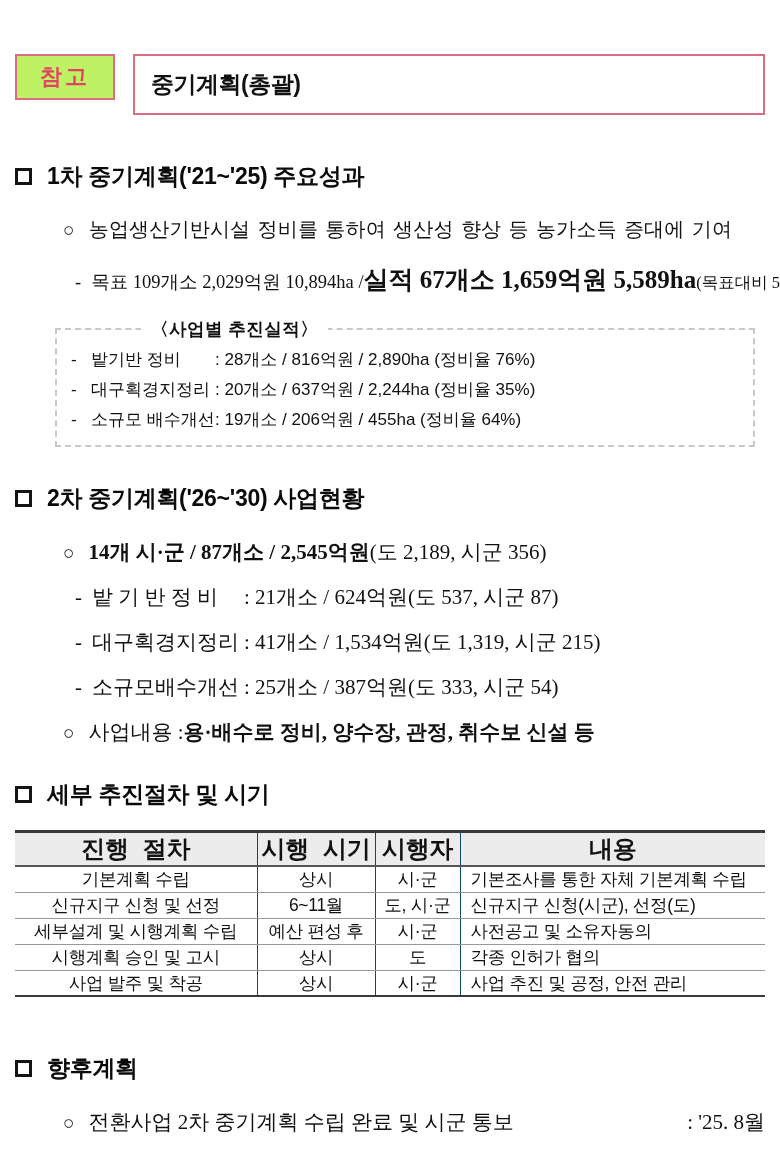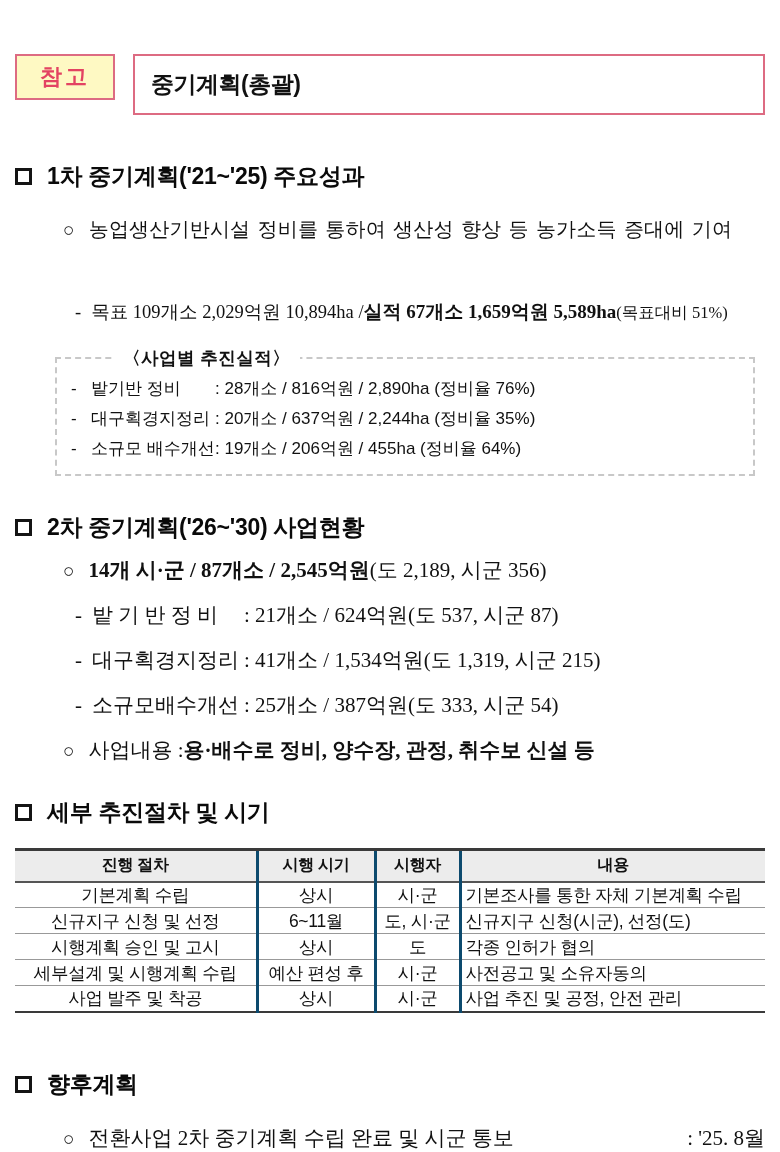--- a/index.html
+++ b/index.html
@@ -4,21 +4,21 @@
 <style>
   * { box-sizing: border-box; margin: 0; padding: 0; }
   html, body { width: 780px; height: 1152px; background: #ffffff; overflow: hidden; }
   body { font-family: "Liberation Sans", sans-serif; color: #111; }
   .page { width: 780px; height: 1152px; padding: 54px 15px 0 15px; }
 
   
   .doc-header { display: flex; gap: 18px; margin-bottom: 46px; }
   .ref-badge {
     width: 100px; height: 46px; flex: 0 0 auto;
-    background: #fef9c3; border: 2px solid #dd6b82; color: #e34362;
+    background: #bef264; border: 2px solid #dd6b82; color: #e34362;
     display: flex; align-items: center; justify-content: center;
     font-weight: bold; font-size: 22px; letter-spacing: 3px;
   }
   .title-box {
     flex: 1; height: 61px; border: 2px solid #dd6b82; background: #fff;
     display: flex; align-items: center; padding-left: 16px;
     font-weight: bold; font-size: 23px; letter-spacing: -0.5px;
   }
 
   
@@ -32,57 +32,57 @@
   .b-line .bullet { flex: 0 0 auto; }
   .circle-line { margin-left: 48px; }
   .circle-line .bullet { margin-right: 14px; font-size: 19px; }
   .dash-line { margin-left: 60px; }
   .dash-line .bullet { margin-right: 10px; }
   .bold { font-weight: bold; }
   .small-note { font-size: 16.5px; }
 
   #s1-intro { font-size: 20px; margin: 0 0 20px 48px; letter-spacing: 0.2px; word-spacing: 2px; }
   #s1-summary { font-size: 18.5px; margin-left: 60px; margin-bottom: 26px; }
-  #s1-summary .bold { font-size: 19px; margin-top: 36px; }
+  #s1-summary .bold { font-size: 25px; }
 
   
   .result-box {
     position: relative; margin: 32px 10px 0 40px;
     border: 2px dashed #c8c8c8; padding: 15px 10px 10px 14px;
   }
   .result-box .box-title {
-    position: absolute; top: -13px; left: 56px; background: #fff;
+    position: absolute; top: -13px; left: 84px; background: #fff;
     padding: 0 10px; font-weight: bold; font-size: 17.5px; letter-spacing: 0.5px;
   }
   .result-item { display: flex; font-size: 17px; line-height: 30px; white-space: nowrap; }
   .result-item .dash { width: 20px; }
   .result-item .label { width: 124px; }
 
   .sec1 { margin-bottom: 36px; }
-  .sec2 .sec-heading { margin-bottom: 13px; }
+  .sec2 .sec-heading { margin-bottom: 24px; }
   .sec2 .b-line { margin-bottom: 17px; }
   .s2-label { display: inline-block; width: 152px; font-weight: normal; }
 
   
   .sec3 .sec-heading { margin-bottom: 20px; margin-top: 33px; }
   table.proc-table { width: 750px; border-collapse: collapse; table-layout: fixed; }
   .proc-table col.c1 { width: 242px; } .proc-table col.c2 { width: 118px; }
   .proc-table col.c3 { width: 85px; }  .proc-table col.c4 { width: 305px; }
   .proc-table th {
-    background: #ececec; font-weight: bold; font-size: 16px; height: 32px;
+    background: #ececec; font-weight: bold; font-size: 24px; height: 32px;
     border-top: 3px solid #3a3a3a; border-bottom: 2px solid #555;
-    text-align: center; letter-spacing: -0.3px;
+    text-align: center; letter-spacing: -0.3px; font-family: Liberation Mono, monospace;
   }
   .proc-table td {
     font-size: 17.5px; height: 26px; text-align: center;
     border-bottom: 1px solid #999; letter-spacing: -0.3px;
   }
-  .proc-table th + th, .proc-table td + td { border-left: 3px solid #0c4a6e; margin-top: 28px; }
+  .proc-table th + th, .proc-table td + td { border-left: 1px solid #0c4a6e; margin-top: 28px; }
   .proc-table tr:last-child td { border-bottom: 2.5px solid #3a3a3a; }
-  .proc-table td.cell-desc { text-align: left; padding-left: 4px; }
+  .proc-table td.cell-desc { text-align: left; padding-left: 10px; }
 
   .sec3 { margin-bottom: 56px; }
   .sec4 .sec-heading { margin-bottom: 24px; }
   .future-line { margin-left: 48px; margin-bottom: 16px; font-size: 21px; }
   .future-line .ftext { flex: 1 1 auto; }
   .future-line .fdate { flex: 0 0 150px; text-align: right; }
   .sec1-heading-row { margin-bottom: 24px; }
 </style>
 </head>
 <body>
@@ -195,32 +195,32 @@
           <td>시·군</td>
           <td class="cell-desc">기본조사를 통한 자체 기본계획 수립</td>
         </tr>
         <tr>
           <td>신규지구 신청 및 선정</td>
           <td>6~11월</td>
           <td>도, 시·군</td>
           <td class="cell-desc">신규지구 신청(시군), 선정(도)</td>
         </tr>
         <tr>
+          <td>세부설계 및 시행계획 수립</td>
+          <td>예산 편성 후</td>
+          <td>시·군</td>
+          <td class="cell-desc">사전공고 및 소유자동의</td>
+        </tr>
+        <tr>
           <td>시행계획 승인 및 고시</td>
           <td>상시</td>
           <td>도</td>
           <td class="cell-desc">각종 인허가 협의</td>
         </tr>
         <tr>
-          <td>세부설계 및 시행계획 수립</td>
-          <td>예산 편성 후</td>
-          <td>시·군</td>
-          <td class="cell-desc">사전공고 및 소유자동의</td>
-        </tr>
-        <tr>
           <td>사업 발주 및 착공</td>
           <td>상시</td>
           <td>시·군</td>
           <td class="cell-desc">사업 추진 및 공정, 안전 관리</td>
         </tr>
       </tbody>
     </table>
   </div>
 
   <div class="sec4">

